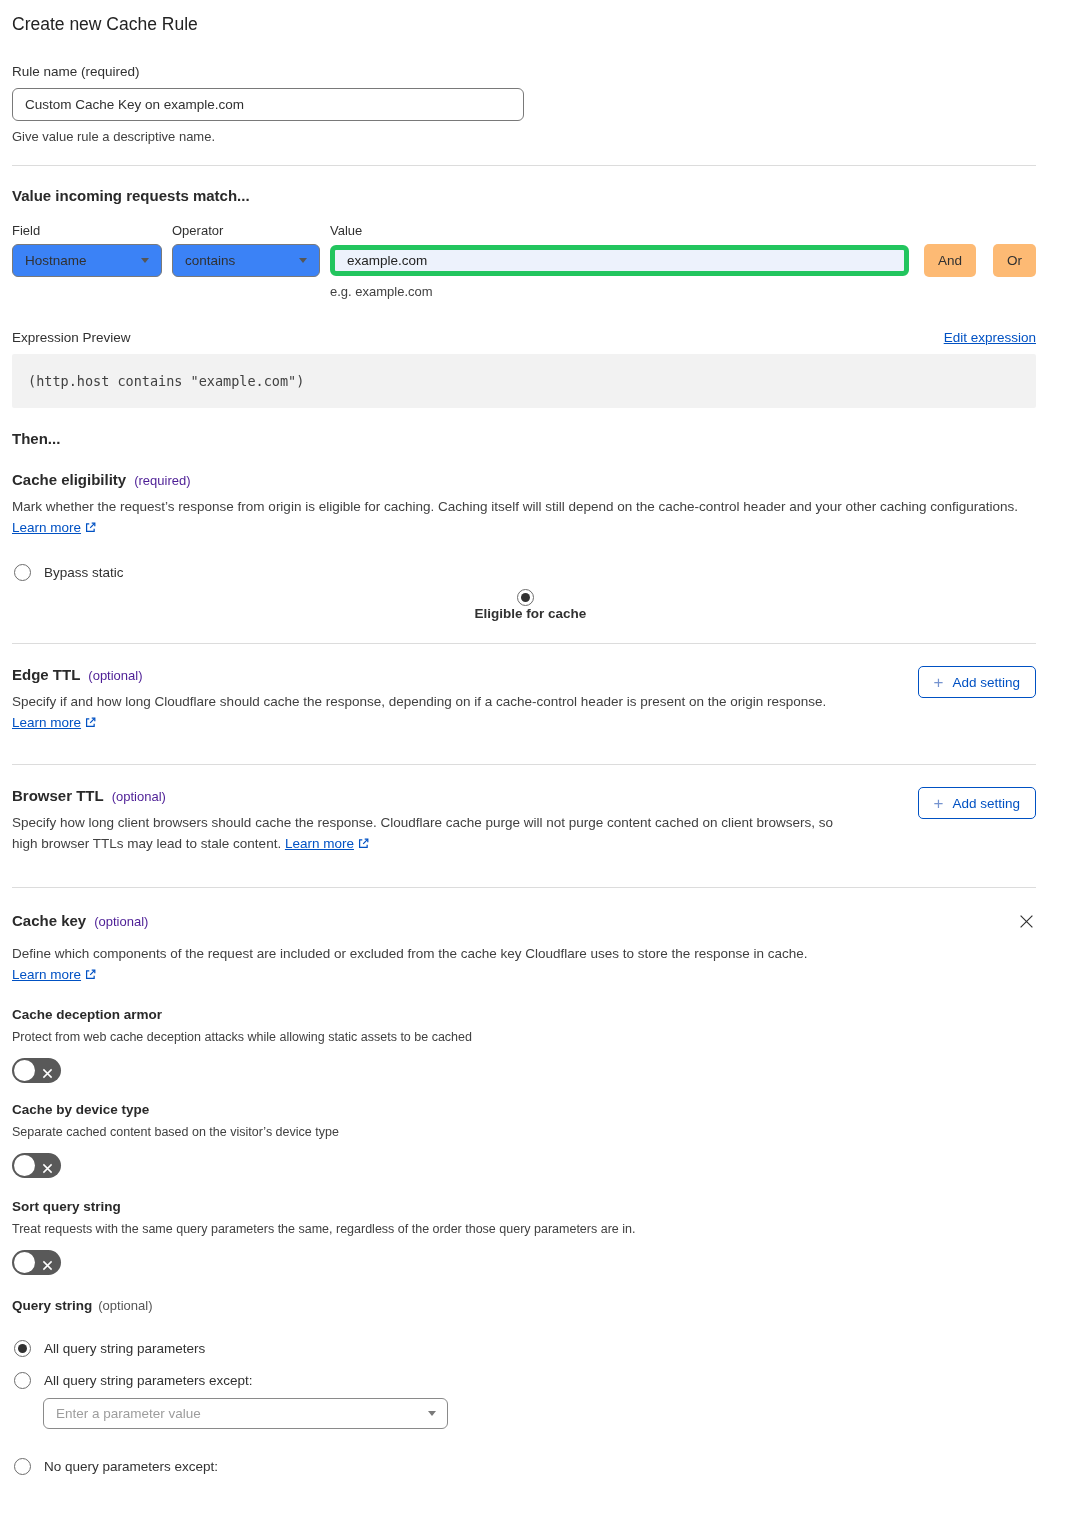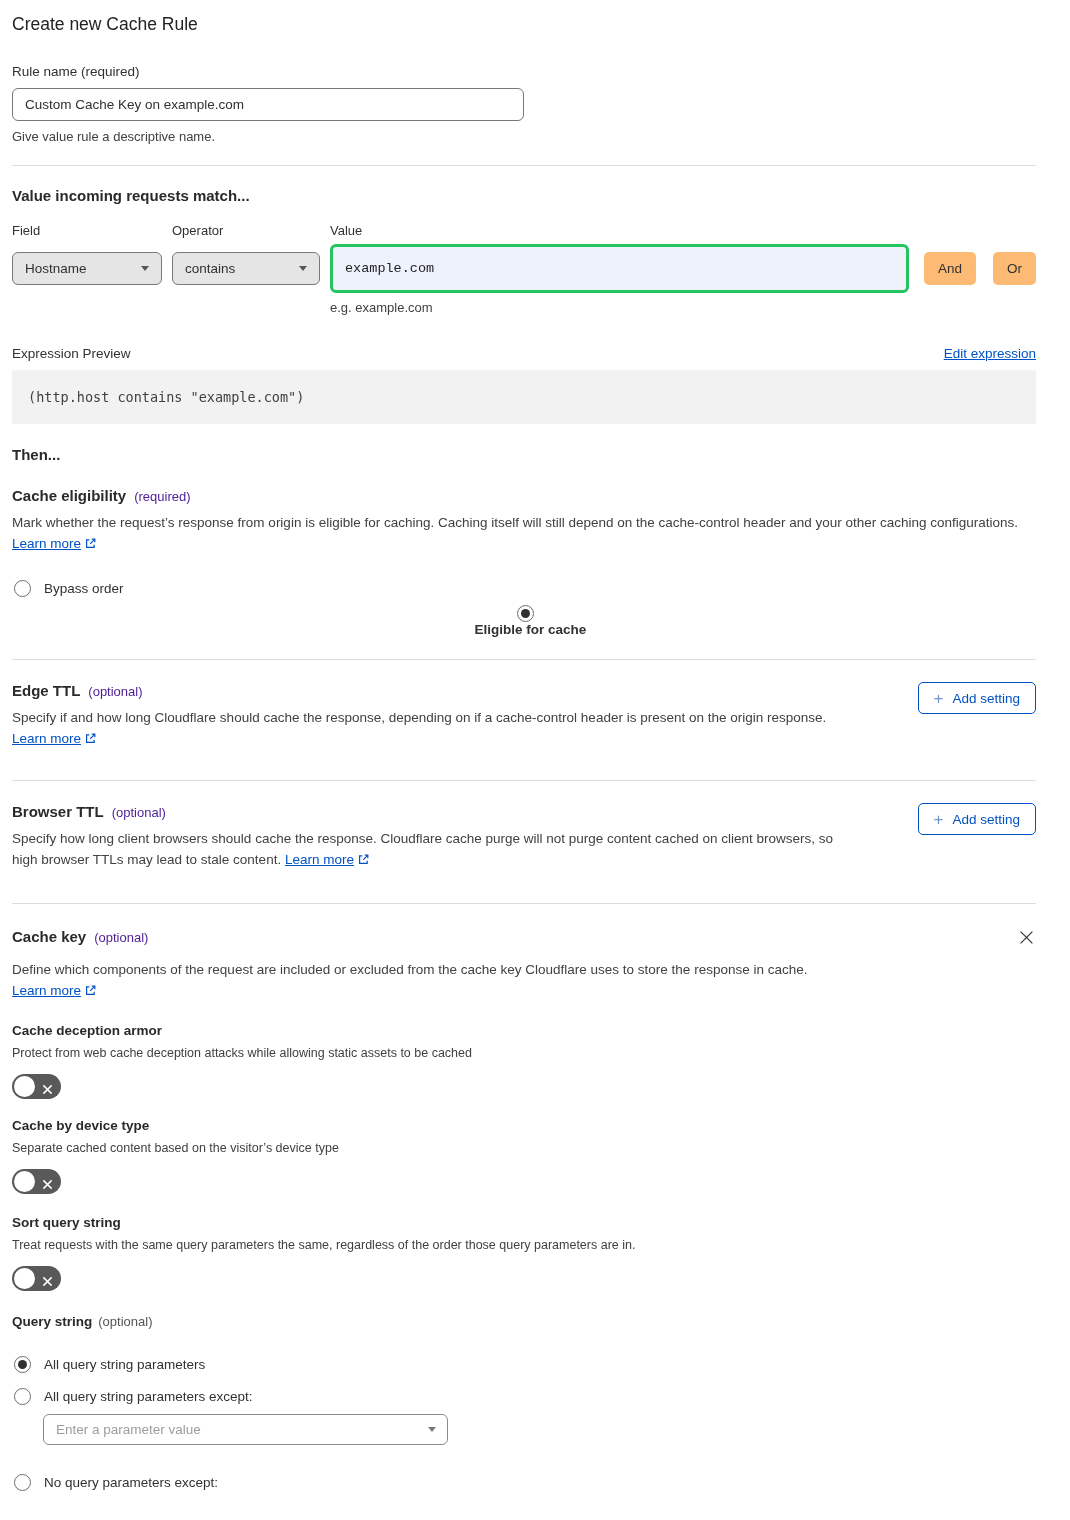--- a/index.html
+++ b/index.html
@@ -26,34 +26,34 @@
   .div-1 { margin-top: 21px; }
 
   h2.section-heading { font-size: 15px; font-weight: 700; color: #2a2a2a; }
   .match-heading { margin-top: 21px; }
 
   .matcher-labels { display: flex; margin-top: 19px; font-size: 13px; color: #313131; }
   .matcher-labels .lbl-field { width: 160px; }
   .matcher-labels .lbl-operator { width: 158px; }
   .matcher-row { display: flex; margin-top: 6px; align-items: center; }
   .select-box {
-    height: 33px; border: 1px solid #797979; border-radius: 6px; background: #e5e5e5;
+    height: 33px; border: 1px solid #797979; border-radius: 6px; background: #3b82f6;
     display: flex; align-items: center; justify-content: space-between;
     padding: 0 12px; font-size: 13.5px; color: #313131; cursor: pointer;
   }
   .select-field { width: 150px; margin-right: 10px; }
   .select-operator { width: 148px; margin-right: 10px; }
   .caret {
     width: 0; height: 0; border-left: 4.5px solid transparent;
     border-right: 4.5px solid transparent; border-top: 5.5px solid #565656;
   }
   .value-input {
-    height: 49px; flex: 1; border: 3px solid #22c55e; border-radius: 6px;
+    height: 31px; flex: 1; border: 5px solid #22c55e; border-radius: 6px;
     background: #edf2fc; font-size: 13.5px; color: #232323; padding: 0 12px;
-    font-family: Liberation Mono, monospace; outline: none;
+    font-family: Liberation Sans, sans-serif; outline: none;
   }
   .conj-btn {
     height: 33px; border: none; border-radius: 5px; background: #fdba74;
     color: #313131; font-size: 13.5px; font-family: inherit; cursor: pointer;
     padding: 0 14px;
   }
   .and-btn { margin-left: 15px; }
   .or-btn { margin-left: 17px; }
   .eg-text { font-size: 13px; color: #414141; margin-top: 7px; margin-left: 318px; }
 
@@ -191,21 +191,21 @@
     </div>
     <div class="desc"><span>Mark whether the request’s response from origin is eligible for caching. Caching itself will still depend on the cache-control header and your other caching configurations.</span>
       <a class="link">Learn more</a><span class="ext-icon"><svg width="13" height="13" viewBox="0 0 16 16" fill="none" stroke="#0051c3" stroke-width="1.5">
             <path d="M6.5 3.5 H3.2 V12.8 H12.5 V9.5"></path>
             <path d="M9.5 2.7 H13.3 V6.5"></path>
             <path d="M13 3 L7.6 8.4"></path>
           </svg></span>
     </div>
     <div class="radio-row radio-1">
       <span class="radio-circle"></span>
-      <span class="radio-label">Bypass order</span>
+      <span class="radio-label">Bypass static</span>
     </div>
     <div class="radio-row radio-2">
       <span class="radio-circle selected"></span>
       <span class="radio-label bold">Eligible for cache</span>
     </div>
   </div>
 
   <hr class="divider div-2">
 
   <div class="setting-section">

